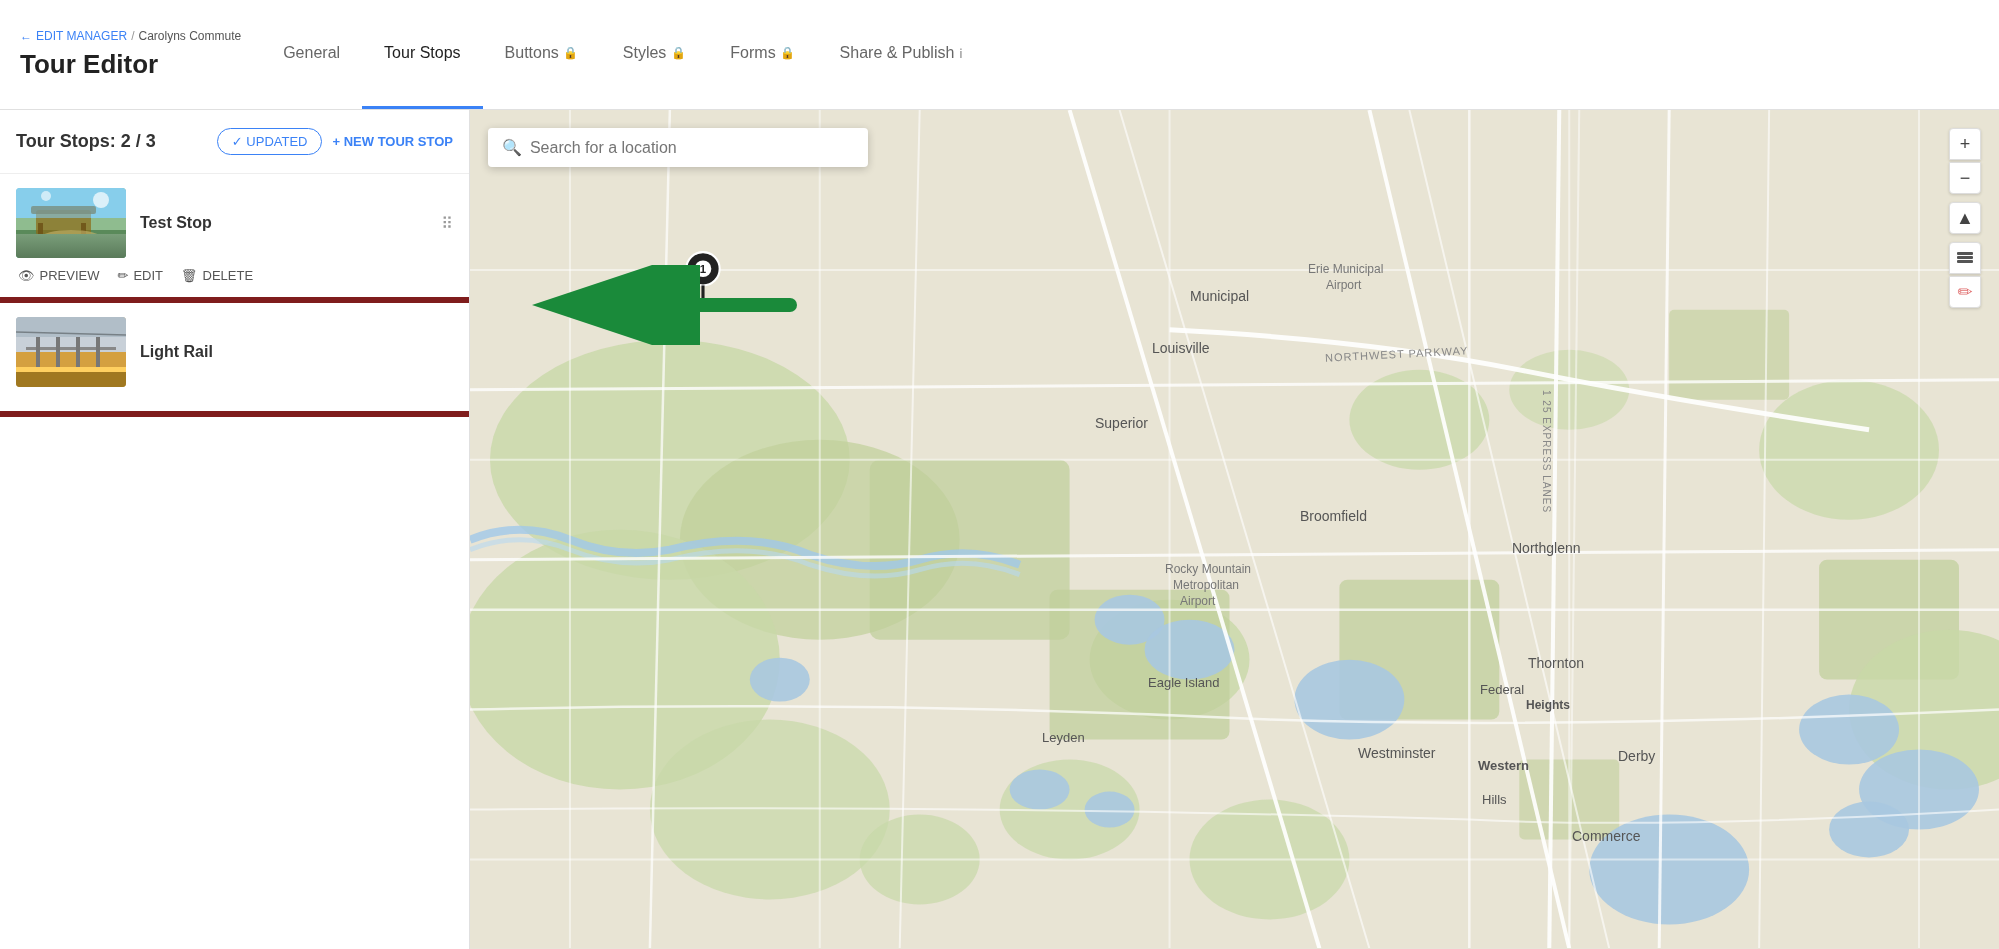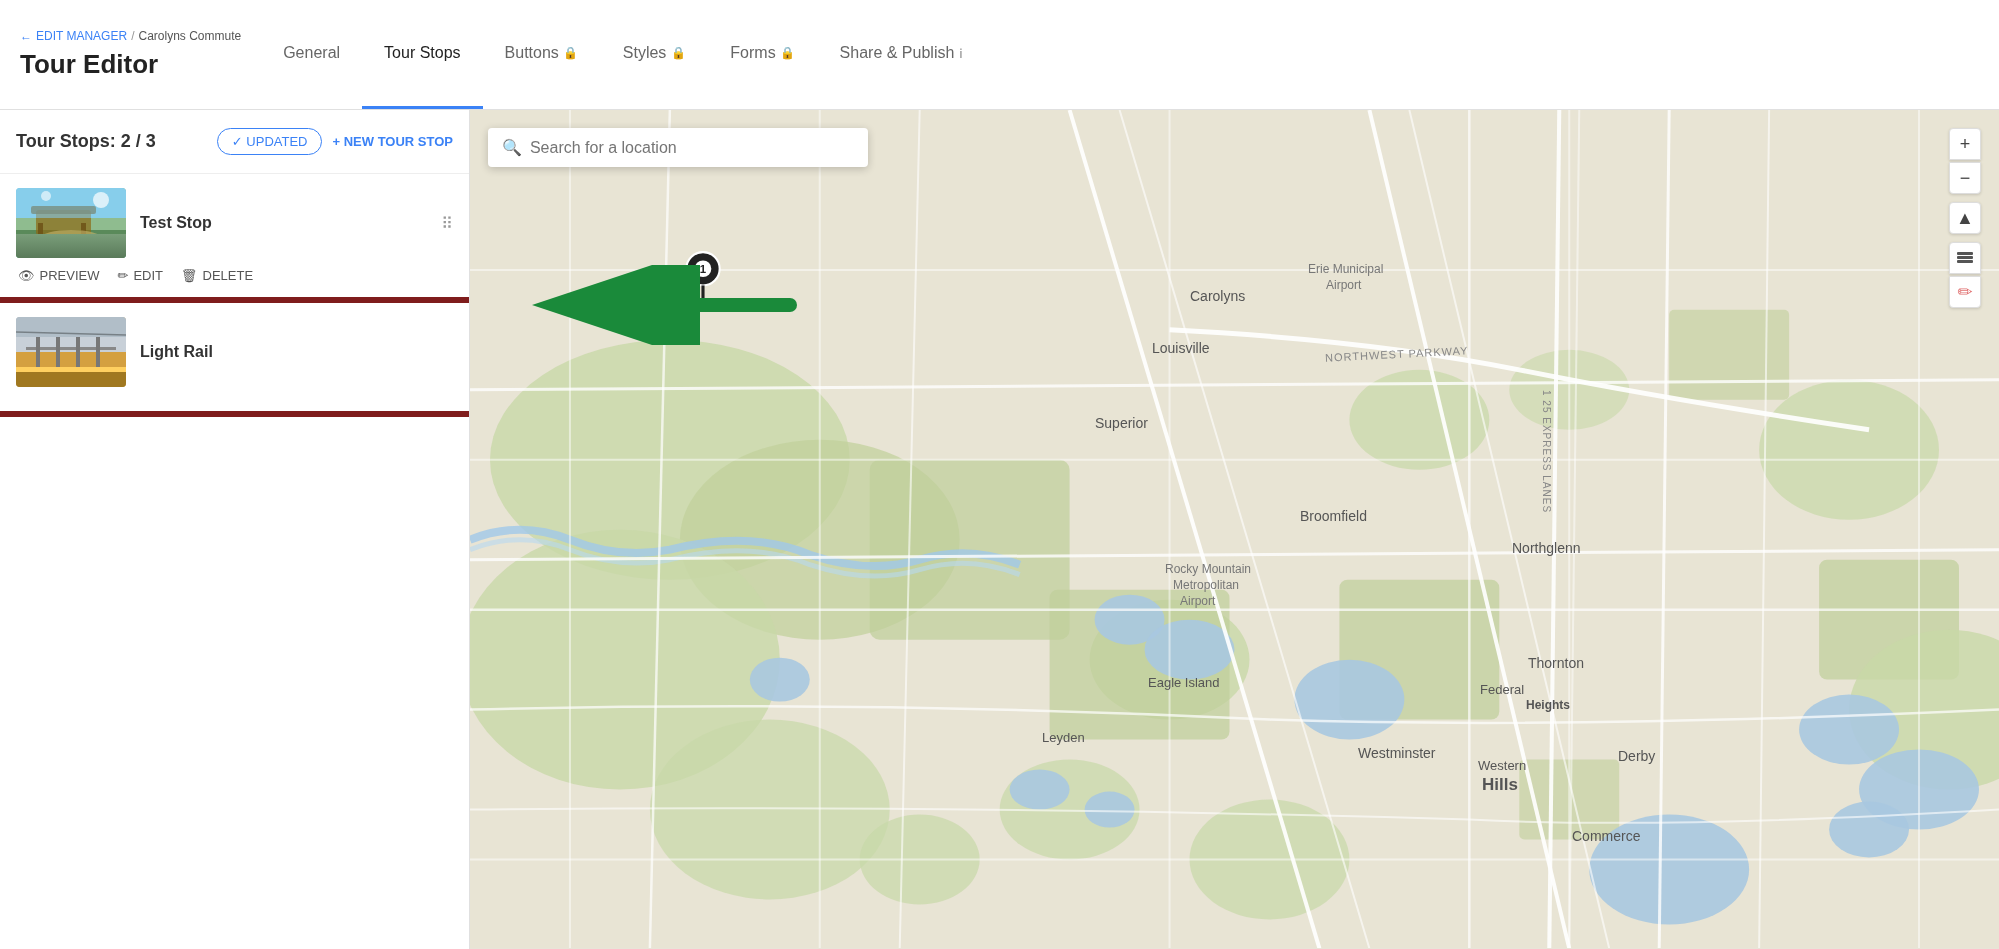--- a/index.html
+++ b/index.html
@@ -486,39 +486,39 @@
       <line x1="700" y1="0" x2="700" y2="839" stroke="#fff" stroke-width="2" opacity="0.5"></line>
       <line x1="1000" y1="0" x2="1000" y2="839" stroke="#fff" stroke-width="2.5" opacity="0.7"></line>
       <line x1="1100" y1="0" x2="1100" y2="839" stroke="#fff" stroke-width="2" opacity="0.5"></line>
       <line x1="1450" y1="0" x2="1450" y2="839" stroke="#fff" stroke-width="2" opacity="0.5"></line>
 
       <line x1="1090" y1="0" x2="1080" y2="839" stroke="#fff" stroke-width="4" opacity="0.9"></line>
       <line x1="1110" y1="0" x2="1100" y2="839" stroke="#fff" stroke-width="2" opacity="0.5"></line>
 
     </svg>
 
-    <div class="map-label" style="top:178px;left:720px;font-size:14px;font-weight:500;">Carolyns</div>
+    <div class="map-label" style="top:178px;left:720px;font-size:14px;font-weight:500;">Municipal</div>
     <div class="map-label" style="top:152px;left:838px;font-size:12px;color:#777;">Erie Municipal</div>
     <div class="map-label" style="top:168px;left:856px;font-size:12px;color:#777;">Airport</div>
     <div class="map-label" style="top:230px;left:682px;font-size:14px;font-weight:500;">Louisville</div>
     <div class="map-label" style="top:238px;left:855px;font-size:11px;color:#888;letter-spacing:1px;transform:rotate(-3deg);">NORTHWEST PARKWAY</div>
     <div class="map-label" style="top:305px;left:625px;font-size:14px;font-weight:500;">Superior</div>
     <div class="map-label" style="top:398px;left:830px;font-size:14px;font-weight:500;">Broomfield</div>
     <div class="map-label" style="top:430px;left:1042px;font-size:14px;font-weight:500;">Northglenn</div>
     <div class="map-label" style="top:452px;left:695px;font-size:12px;color:#777;text-align:center;">Rocky Mountain</div>
     <div class="map-label" style="top:468px;left:703px;font-size:12px;color:#777;">Metropolitan</div>
     <div class="map-label" style="top:484px;left:710px;font-size:12px;color:#777;">Airport</div>
     <div class="map-label" style="top:565px;left:678px;font-size:13px;font-weight:500;">Eagle Island</div>
     <div class="map-label" style="top:620px;left:572px;font-size:13px;font-weight:500;">Leyden</div>
     <div class="map-label" style="top:635px;left:888px;font-size:14px;font-weight:500;">Westminster</div>
     <div class="map-label" style="top:572px;left:1010px;font-size:13px;font-weight:500;">Federal</div>
     <div class="map-label" style="top:588px;left:1056px;font-size:12px;font-weight:700;">Heights</div>
     <div class="map-label" style="top:545px;left:1058px;font-size:14px;font-weight:500;">Thornton</div>
-    <div class="map-label" style="top:648px;left:1008px;font-size:13px;font-weight:400;">Western</div>
-    <div class="map-label" style="top:665px;left:1012px;font-size:17px;font-weight:700;">Hills</div>
+    <div class="map-label" style="top:648px;left:1008px;font-size:13px;font-weight:700;">Western</div>
+    <div class="map-label" style="top:682px;left:1012px;font-size:13px;font-weight:400;">Hills</div>
     <div class="map-label" style="top:638px;left:1148px;font-size:14px;font-weight:500;">Derby</div>
     <div class="map-label" style="top:718px;left:1102px;font-size:14px;font-weight:500;">Commerce</div>
     <div class="map-label" style="top:280px;left:1082px;font-size:10px;color:#888;letter-spacing:1px;transform:rotate(90deg);transform-origin:left top;white-space:nowrap;">1 25 EXPRESS LANES</div>
 
     <div class="map-pin" style="top:140px;left:213px;">
       <svg width="36" height="48" viewBox="0 0 36 48">
         <circle cx="18" cy="18" r="16" fill="#222" stroke="#fff" stroke-width="2"></circle>
         <path d="M 18 34 L 18 48" stroke="#222" stroke-width="3"></path>
         <circle cx="18" cy="18" r="8" fill="#fff"></circle>
         <text x="18" y="22" text-anchor="middle" font-size="11" fill="#222" font-weight="bold">1</text>

